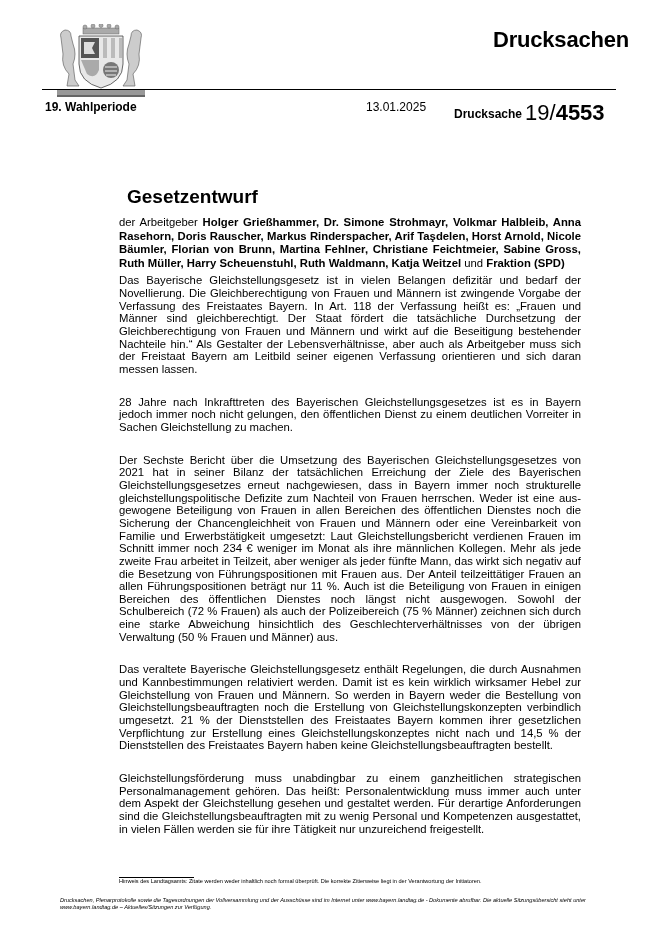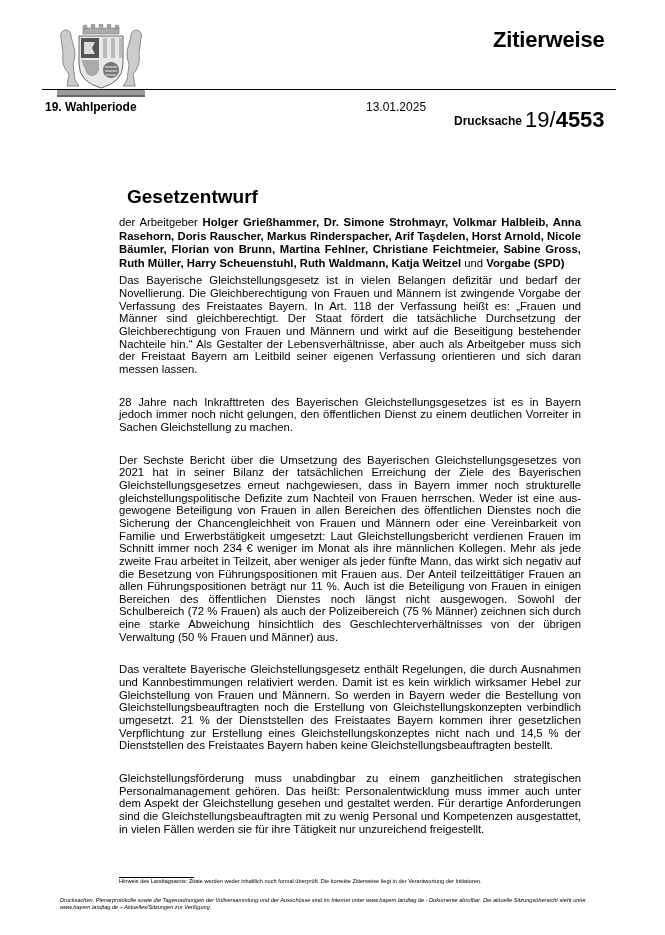--- a/index.html
+++ b/index.html
@@ -2,21 +2,21 @@
 <html><head>
 <meta charset="utf-8">
 <style>
   html, body { margin:0; padding:0; background:#ffffff; }
   body { width:665px; height:935px; position:relative; overflow:hidden; font-family:"Liberation Sans", sans-serif; color:#000; }
   .coat { position:absolute; left:57px; top:24px; width:88px; height:74px; }
   .brand { position:absolute; left:493px; top:28px; font-weight:bold; font-size:22px; line-height:23px; letter-spacing:-0.2px; }
   .hr-top { position:absolute; left:42px; top:89px; width:574px; height:0; border-top:1.2px solid #000; }
   .meta-left { position:absolute; left:45px; top:100px; font-size:12px;font-weight:bold; }
   .meta-date { position:absolute; left:366px; top:100px; font-size:12px; }
-  .meta-druck { position:absolute; left:454px; top:107px; font-size:12px; white-space:nowrap; }
+  .meta-druck { position:absolute; left:454px; top:100px; font-size:12px; white-space:nowrap; }
   .meta-druck .lbl { font-weight:bold; font-size:12px; vertical-align:2px; }
   .meta-druck .num { font-size:22px; font-weight:normal; margin-left:3px; }
   .meta-druck .num b { font-weight:bold; }
   .content { position:absolute; left:119px; top:178px; width:462px; }
   h1 { margin:8px; font-size:19px; font-weight:bold; line-height:22px; }
   .authors { margin-top:8px; font-size:11.3px; line-height:13.6px; text-align:justify; font-weight:bold; }
   .authors .n { font-weight:normal; }
   .subject { margin-top:13px; font-size:11.3px; font-weight:bold; line-height:13.6px; }
   .section { margin-top:22px; font-size:11.3px; font-weight:bold; line-height:13.6px; }
   .section .letter { display:inline-block; width:22px; }
@@ -60,38 +60,38 @@
       <line x1="48" y1="43" x2="60" y2="43"></line>
       <line x1="48" y1="47" x2="60" y2="47"></line>
       <line x1="49" y1="51" x2="59" y2="51"></line>
     </g>
 
   <rect x="0" y="66" width="88" height="5" fill="#999"></rect>
   <rect x="0" y="71" width="88" height="2" fill="#666"></rect>
 </svg>
 
 <div class="brand">
-  <div>Zitierweise</div>
+  <div>Drucksachen</div>
 </div>
 
 <div class="hr-top"></div>
 
 <div class="meta-left">19. Wahlperiode</div>
 <div class="meta-date">13.01.2025</div>
 <div class="meta-druck">
   <span class="lbl">Drucksache</span><span class="num"><span>19/</span><b>4553</b></span>
 </div>
 
 <div class="content">
   <h1>Gesetzentwurf</h1>
   <div class="authors">
     <span class="n">der Arbeitgeber</span>
     <span>Holger Grießhammer, Dr. Simone Strohmayr, Volkmar Halbleib, Anna Rasehorn, Doris Rauscher, Markus Rinderspacher, Arif Taşdelen, Horst Arnold, Nicole Bäumler, Florian von Brunn, Martina Fehlner, Christiane Feichtmeier, Sabine Gross, Ruth Müller, Harry Scheuenstuhl, Ruth Waldmann, Katja Weitzel</span>
     <span class="n">und</span>
-    <span>Vorgabe (SPD)</span>
+    <span>Fraktion (SPD)</span>
   </div>
   <p>Das Bayerische Gleichstellungsgesetz ist in vielen Belangen defizitär und bedarf der Novellierung. Die Gleichberechtigung von Frauen und Männern ist zwingende Vorgabe der Verfassung des Freistaates Bayern. In Art. 118 der Verfassung heißt es: „Frauen und Männer sind gleichberechtigt. Der Staat fördert die tatsächliche Durchsetzung der Gleichberechtigung von Frauen und Männern und wirkt auf die Beseitigung bestehen­der Nachteile hin.“ Als Gestalter der Lebensverhältnisse, aber auch als Arbeitgeber muss sich der Freistaat Bayern am Leitbild seiner eigenen Verfassung orientieren und sich daran messen lassen.</p>
   <p>28 Jahre nach Inkrafttreten des Bayerischen Gleichstellungsgesetzes ist es in Bayern jedoch immer noch nicht gelungen, den öffentlichen Dienst zu einem deutlichen Vorrei­ter in Sachen Gleichstellung zu machen.</p>
   <p>Der Sechste Bericht über die Umsetzung des Bayerischen Gleichstellungsgesetzes von 2021 hat in seiner Bilanz der tatsächlichen Erreichung der Ziele des Bayerischen Gleichstellungsgesetzes erneut nachgewiesen, dass in Bayern immer noch strukturelle gleichstellungspolitische Defizite zum Nachteil von Frauen herrschen. Weder ist eine aus­gewogene Beteiligung von Frauen in allen Bereichen des öffentlichen Dienstes noch die Sicherung der Chancengleichheit von Frauen und Männern oder eine Vereinbarkeit von Familie und Erwerbstätigkeit umgesetzt: Laut Gleichstellungsbericht verdienen Frauen im Schnitt immer noch 234 € weniger im Monat als ihre männlichen Kollegen. Mehr als jede zweite Frau arbeitet in Teilzeit, aber weniger als jeder fünfte Mann, das wirkt sich negativ auf die Besetzung von Führungspositionen mit Frauen aus. Der Anteil teilzeittätiger Frauen an allen Führungspositionen beträgt nur 11 %. Auch ist die Beteiligung von Frauen in einigen Bereichen des öffentlichen Dienstes noch längst nicht ausgewogen. Sowohl der Schulbereich (72 % Frauen) als auch der Polizeibereich (75 % Männer) zeichnen sich durch eine starke Abweichung hinsichtlich des Geschlechterverhältnisses von der übrigen Verwaltung (50 % Frauen und Männer) aus.</p>
   <p>Das veraltete Bayerische Gleichstellungsgesetz enthält Regelungen, die durch Ausnah­men und Kannbestimmungen relativiert werden. Damit ist es kein wirklich wirksamer Hebel zur Gleichstellung von Frauen und Männern. So werden in Bayern weder die Bestellung von Gleichstellungsbeauftragten noch die Erstellung von Gleichstellungs­konzepten verbindlich umgesetzt. 21 % der Dienststellen des Freistaates Bayern kom­men ihrer gesetzlichen Verpflichtung zur Erstellung eines Gleichstellungskonzeptes nicht nach und 14,5 % der Dienststellen des Freistaates Bayern haben keine Gleich­stellungsbeauftragten bestellt.</p>
   <p>Gleichstellungsförderung muss unabdingbar zu einem ganzheitlichen strategischen Personalmanagement gehören. Das heißt: Personalentwicklung muss immer auch un­ter dem Aspekt der Gleichstellung gesehen und gestaltet werden. Für derartige Anfor­derungen sind die Gleichstellungsbeauftragten mit zu wenig Personal und Kompeten­zen ausgestattet, in vielen Fällen werden sie für ihre Tätigkeit nur unzureichend freige­stellt.</p>
 </div>
 
 <div class="fn-rule"></div>
 <div class="fn">Hinweis des Landtagsamts: Zitate werden weder inhaltlich noch formal überprüft. Die korrekte Zitierweise liegt in der Verantwortung der Initiatoren.</div>

